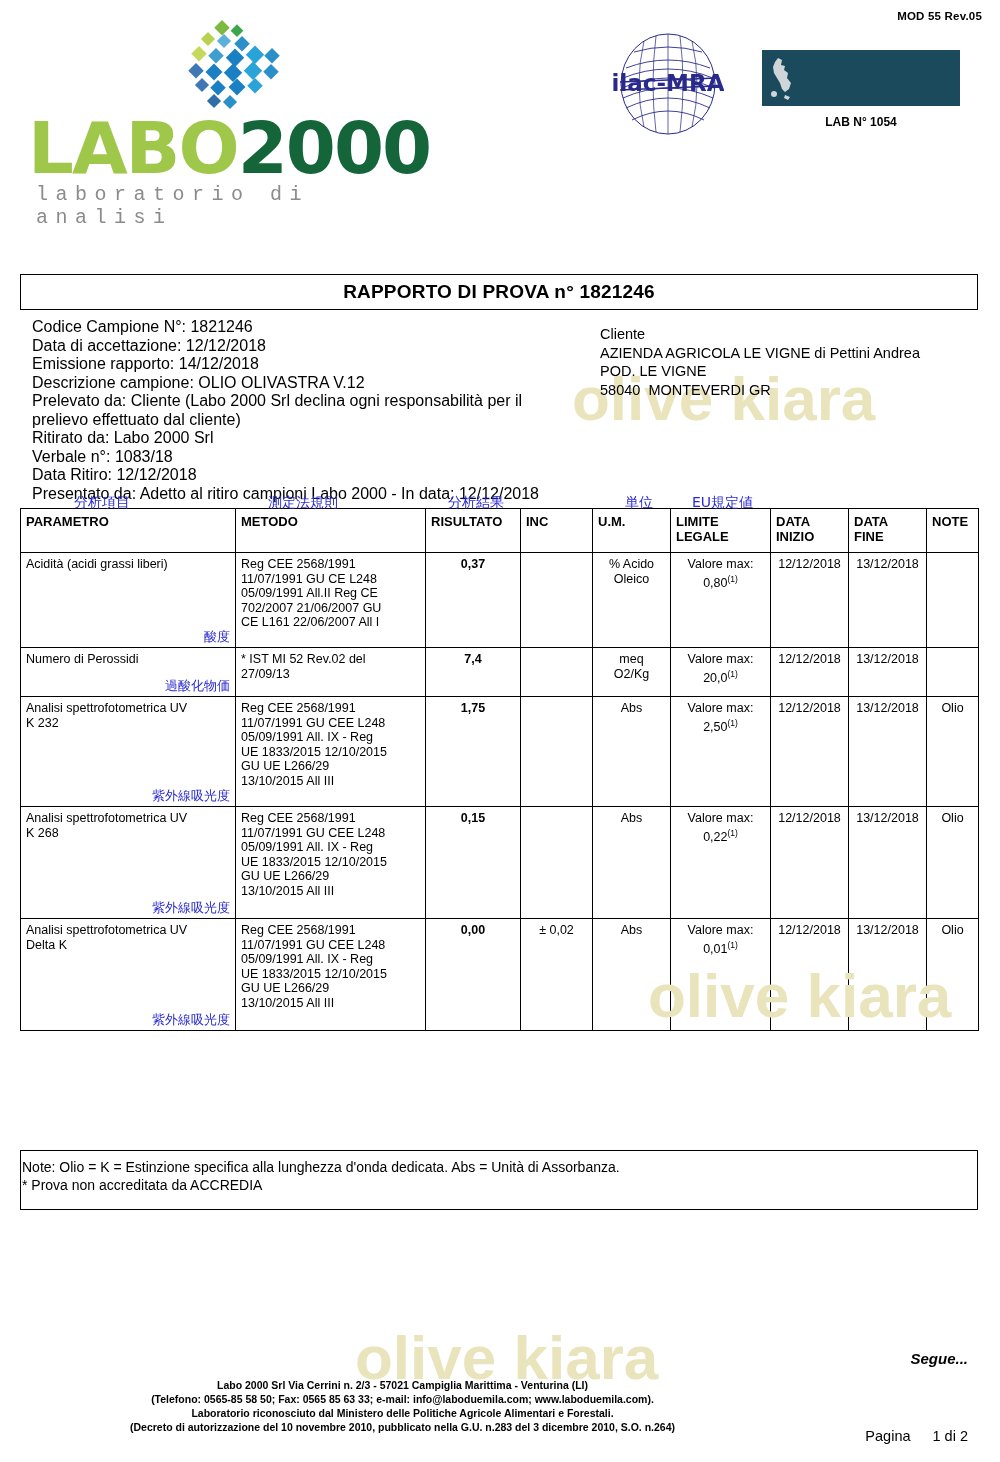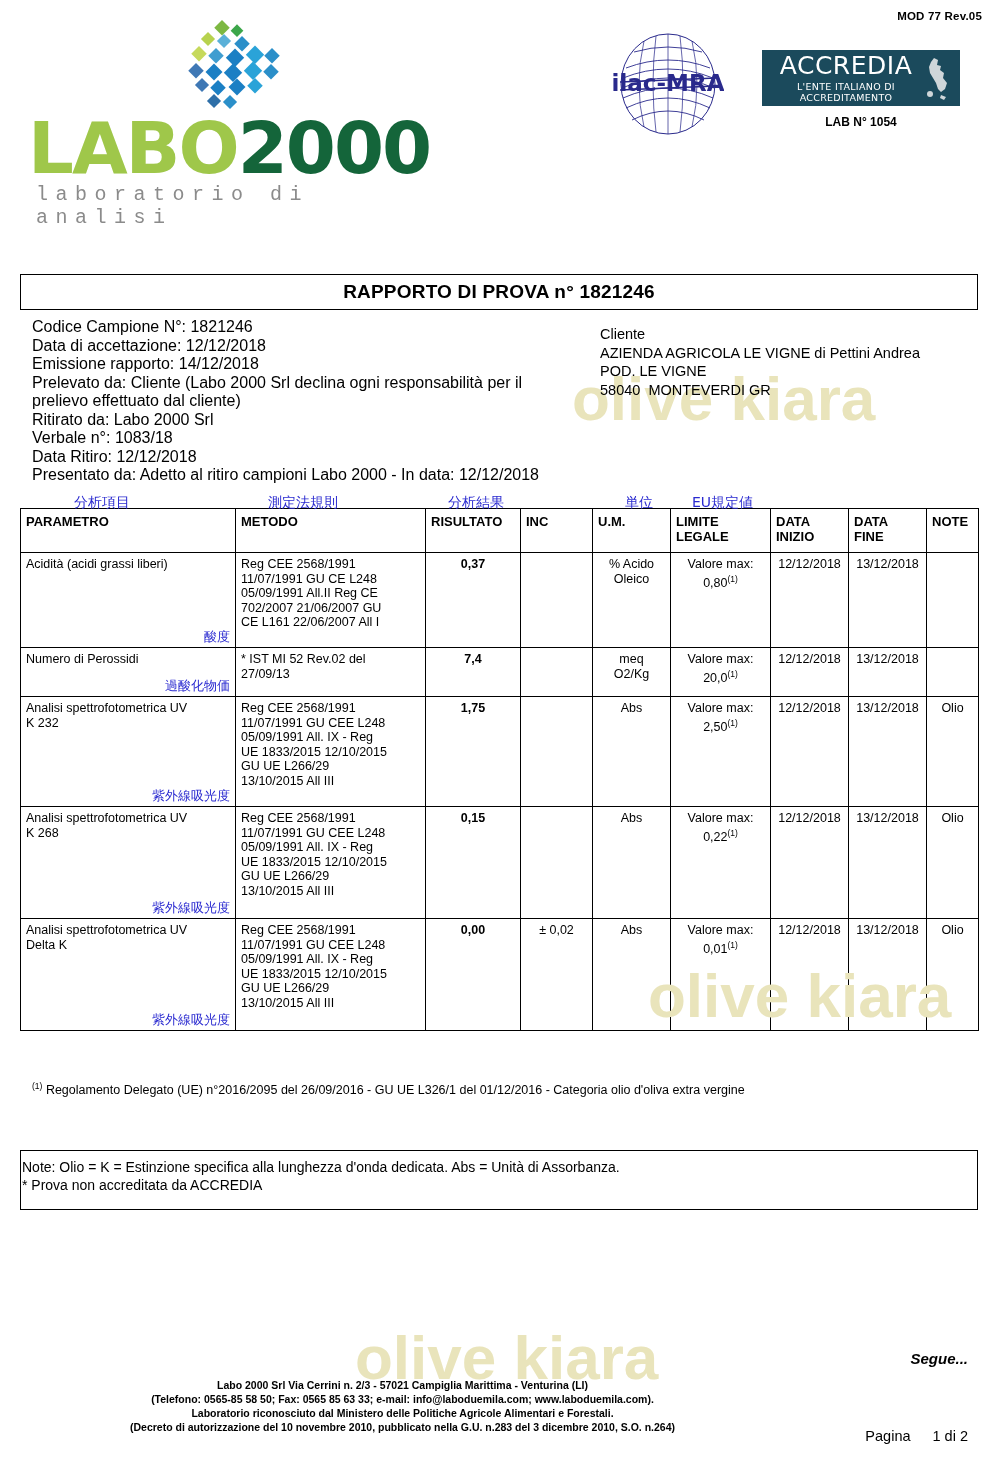--- a/index.html
+++ b/index.html
@@ -278,21 +278,21 @@
     top: 1428px;
     font-size: 14.5px;
   }
   .pagina .pg-num { margin-left: 22px; }
 </style>
 </head>
 <body>
 
 <div class="page">
 
-  <div class="modrev">MOD 77 Rev.05</div>
+  <div class="modrev">MOD 55 Rev.05</div>
 
   <div class="logo-block">
     <div class="logo-globe">
       <svg viewBox="0 0 150 95" width="150" height="95">
         <g>
           <rect x="64" y="4" width="11" height="11" transform="rotate(45 69 9)" fill="#7db842"></rect>
           <rect x="80" y="8" width="9" height="9" transform="rotate(45 84 12)" fill="#3ca64a"></rect>
           <rect x="50" y="16" width="10" height="10" transform="rotate(45 55 21)" fill="#b7d24e"></rect>
           <rect x="66" y="18" width="10" height="10" transform="rotate(45 71 23)" fill="#5ab0d8"></rect>
           <rect x="84" y="20" width="11" height="11" transform="rotate(45 89 25)" fill="#2b8fc9"></rect>
@@ -338,40 +338,37 @@
           <path d="M32 13 Q22 56 32 99"></path>
         <path d="M80 13 Q90 56 80 99"></path>
       </g>
       <text x="56" y="63" text-anchor="middle" font-family="DejaVu Sans, sans-serif" font-size="23" font-weight="bold" fill="#2a2a8c">ilac-MRA</text>
       <line x1="8" y1="54" x2="104" y2="50" stroke="#2a2a8c" stroke-width="1.4"></line>
       <line x1="8" y1="62" x2="104" y2="58" stroke="#2a2a8c" stroke-width="1.4"></line>
     </svg>
   </div>
 
   <div class="accredia-box">
-    <div class="accredia-text">
-      <div class="accredia-name">ACCREDIA</div>
-      <div class="accredia-tag">L'ENTE ITALIANO DI ACCREDITAMENTO</div>
-    </div>
     <svg class="accredia-italy" viewBox="0 0 30 44">
       <path d="M10 2 L14 4 L13 9 L17 10 L16 14 L20 17 L19 22 L23 27 L21 33 L17 36 L14 33 L12 27 L9 22 L6 17 L5 11 L7 6 Z" fill="#cfd6d9"></path>
       <circle cx="6" cy="38" r="3" fill="#cfd6d9"></circle>
       <path d="M17 39 L22 41 L20 44 L16 42 Z" fill="#cfd6d9"></path>
     </svg>
   </div>
   <div class="lab-no">LAB N° 1054</div>
 
   <div class="title-box">
     <div class="title-text">RAPPORTO DI PROVA  n° 1821246</div>
   </div>
 
   <div class="meta-left">
     <div class="meta-line">Codice Campione N°: 1821246</div>
     <div class="meta-line">Data di accettazione: 12/12/2018</div>
     <div class="meta-line">Emissione rapporto: 14/12/2018</div>
+    <div class="meta-line">Descrizione campione: OLIO OLIVASTRA V.12</div>
     <div class="meta-line">Prelevato da: Cliente (Labo 2000 Srl declina ogni responsabilità per il prelievo effettuato dal cliente)</div>
     <div class="meta-line">Ritirato da: Labo 2000 Srl</div>
     <div class="meta-line">Verbale n°: 1083/18</div>
     <div class="meta-line">Data Ritiro: 12/12/2018</div>
     <div class="meta-line">Presentato da: Adetto al ritiro campioni Labo 2000 - In data: 12/12/2018</div>
   </div>
 
   <div class="meta-right">
     <div class="meta-line">Cliente</div>
     <div class="meta-line">AZIENDA AGRICOLA LE VIGNE di Pettini Andrea</div>
@@ -514,24 +511,20 @@
           <span class="lim-val">Valore max:</span>
           <span>0,01</span><sup class="fn">(1)</sup>
         </td>
         <td class="dt">12/12/2018</td>
         <td class="dt">13/12/2018</td>
         <td class="note">Olio</td>
       </tr>
     </tbody>
   </table>
 
-  <div class="fnote">
-    <sup>(1)</sup>
-    <span>Regolamento Delegato (UE) n°2016/2095 del 26/09/2016 - GU UE L326/1 del 01/12/2016 - Categoria olio d'oliva extra vergine</span>
-  </div>
 
   <div class="note-box">
     <div>Note: Olio = K = Estinzione specifica alla lunghezza d'onda dedicata. Abs = Unità di Assorbanza.</div>
     <div>* Prova non accreditata da ACCREDIA</div>
   </div>
 
   <div class="segue">Segue...</div>
 
   <div class="doc-footer">
     <div>Labo 2000 Srl Via Cerrini n. 2/3 - 57021 Campiglia Marittima - Venturina (LI)</div>

